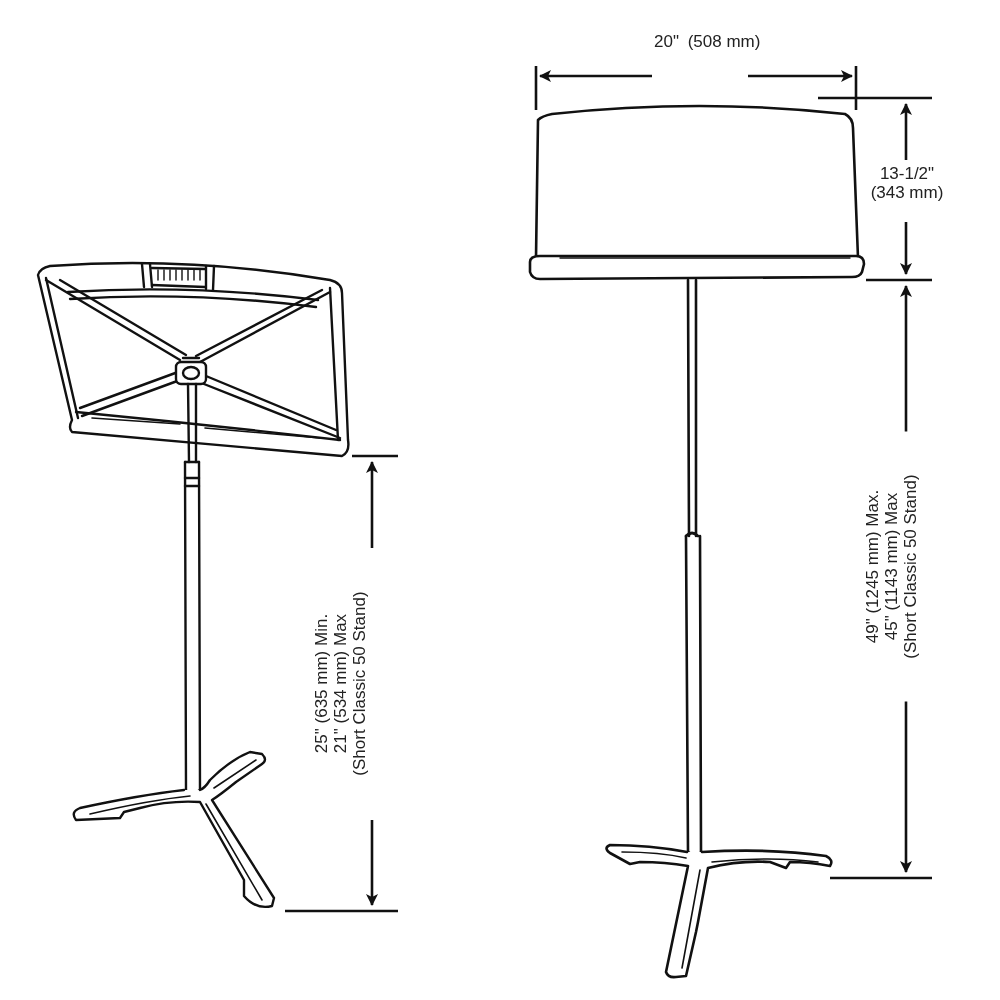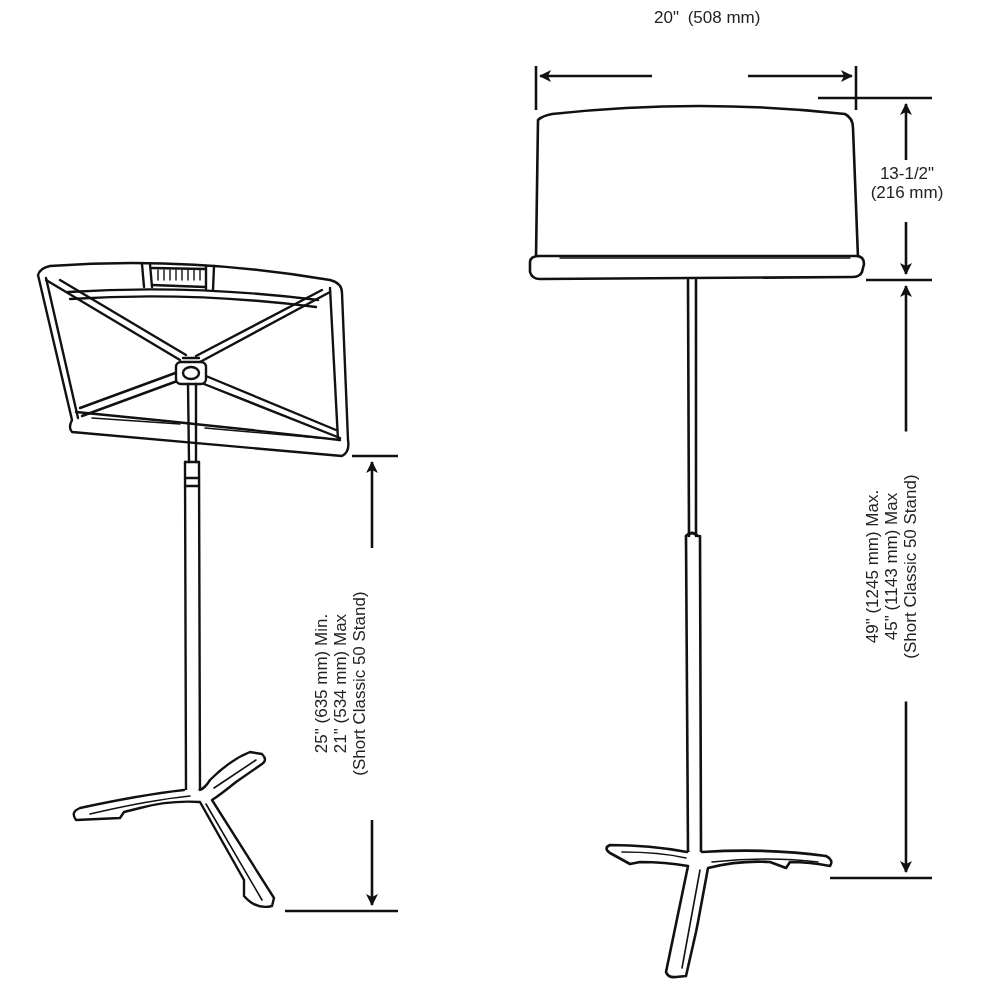--- a/index.html
+++ b/index.html
@@ -154,26 +154,26 @@
 
   <g stroke="#111" stroke-width="2.6" fill="none">
     <path d="M906,286 L906,432" marker-start="url(#arrow)"></path>
     <path d="M906,700 L906,872" marker-end="url(#arrow)"></path>
     <path d="M830,878 L932,878"></path>
   </g>
 </svg>
 
 <div class="label" style="left:652px; top:8px; width:96px; background:transparent;">
   <span style="background:#fff; display:inline-block; padding:0 2px;">20"</span>
-  <span style="background:#fff; display:inline-block; padding:0 2px;">(508 mm)</span>
+  <span style="background:#fff; display:inline-block; padding:0 2px;margin-top:24px;">(508 mm)</span>
 </div>
 
 <div class="label" style="left:858px; top:164px; width:98px;">
   <span>13-1/2"</span>
-  <span>(216 mm)</span>
+  <span>(343 mm)</span>
 </div>
 
 <div class="vlabel" style="left:756px; top:538px; width:270px;">
   <span>49" (1245 mm) Max.</span>
   <span>45" (1143 mm) Max</span>
   <span>(Short Classic 50 Stand)</span>
 </div>
 
 <div class="vlabel" style="left:225px; top:655px; width:230px;">
   <span>25" (635 mm) Min.</span>

